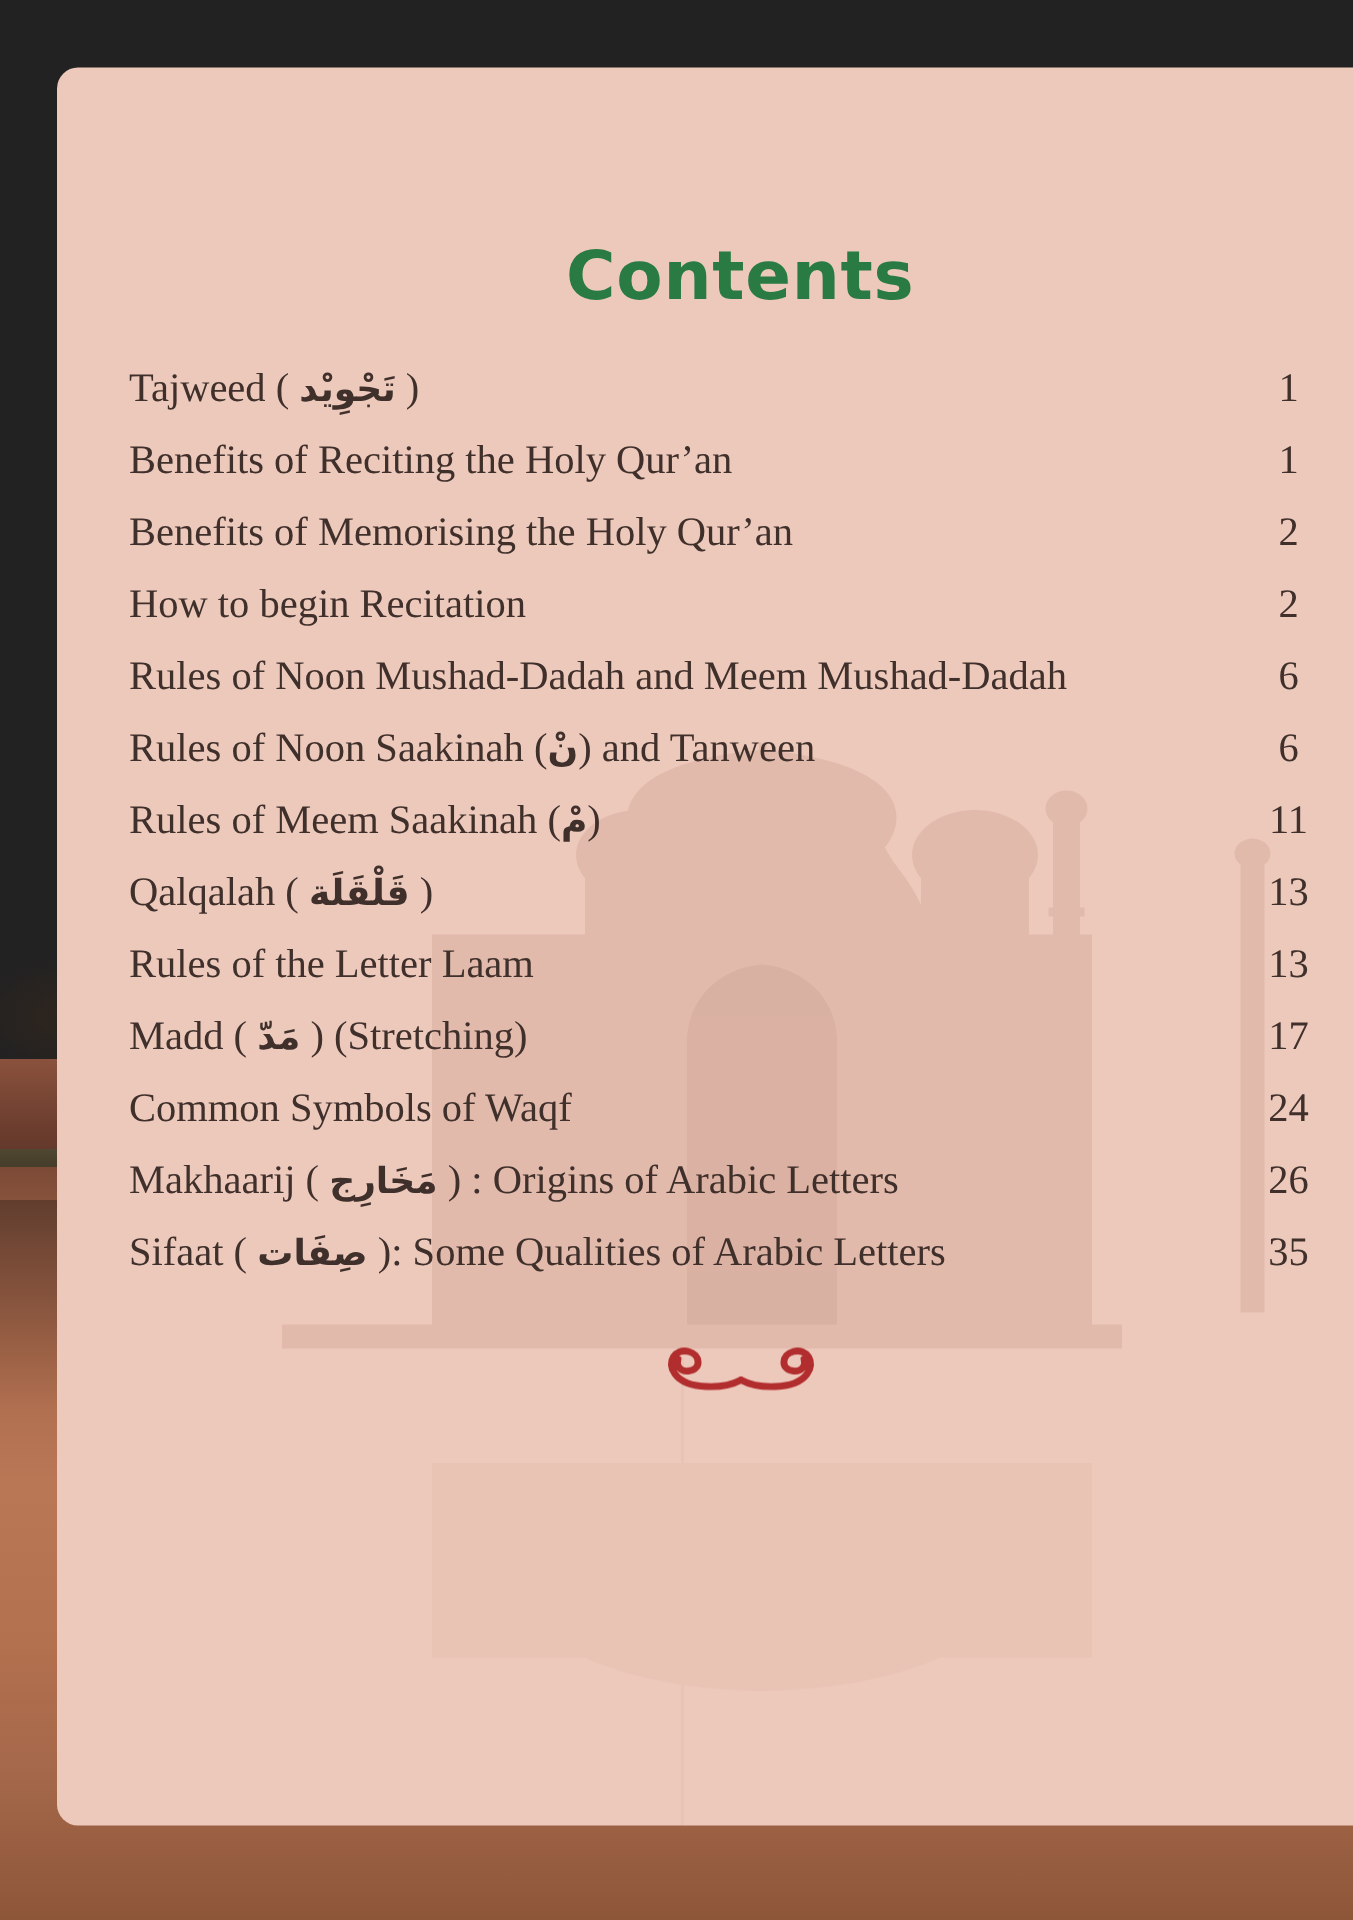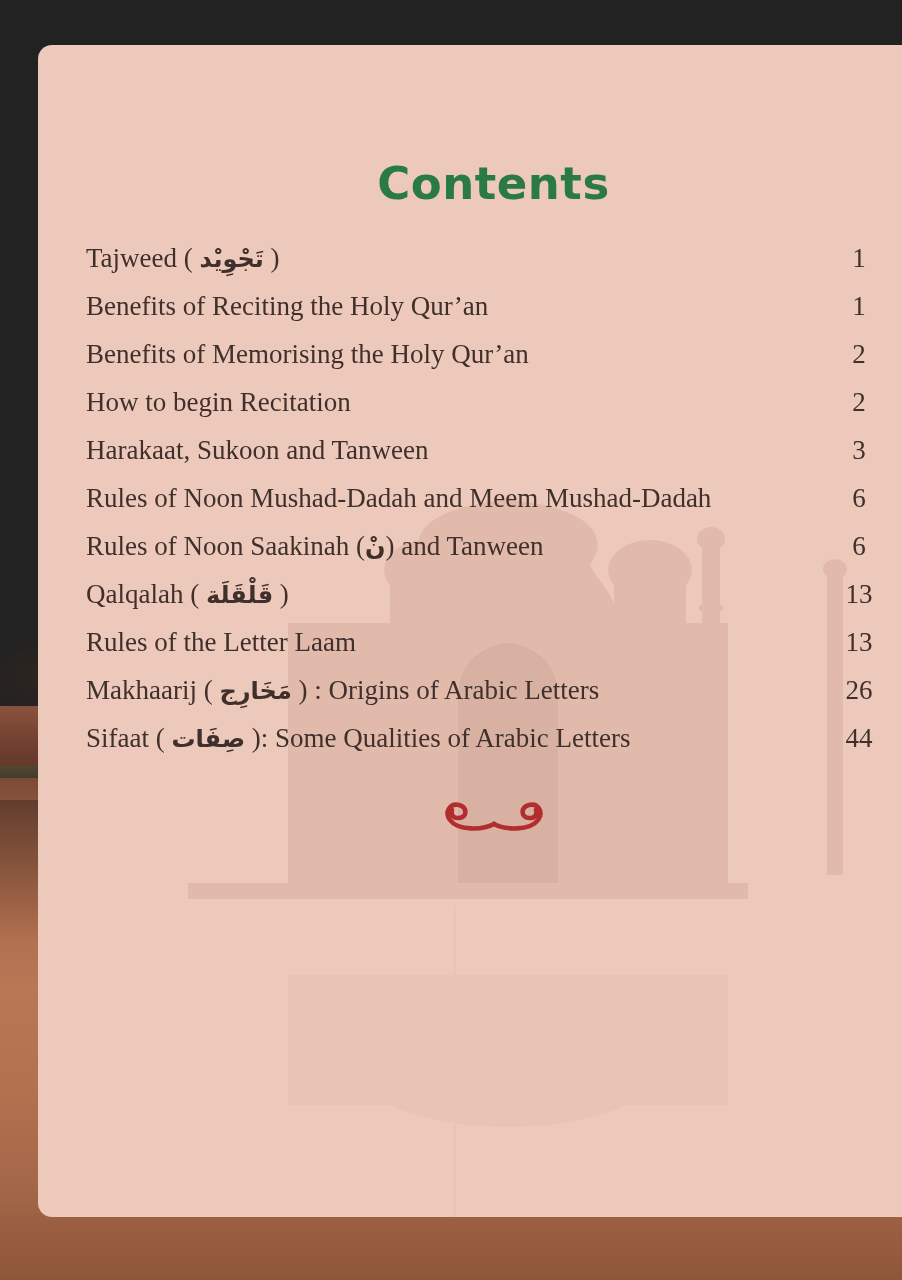--- a/index.html
+++ b/index.html
@@ -140,46 +140,54 @@
       </div>
       <div class="row">
         <span class="label"><span>Benefits of Memorising the Holy Qur’an</span><bdi dir="rtl" class="ar"></bdi><span></span></span>
         <span class="pagenum">2</span>
       </div>
       <div class="row">
         <span class="label"><span>How to begin Recitation</span><bdi dir="rtl" class="ar"></bdi><span></span></span>
         <span class="pagenum">2</span>
       </div>
       <div class="row">
-        <span class="label"><span>Harakaat, Sukoon and Tanween</span><bdi dir="rtl" class="ar"></bdi><span></span></span>
-        <span class="pagenum">3</span>
-      </div>
-      <div class="row">
         <span class="label"><span>Rules of Noon Mushad-Dadah and Meem Mushad-Dadah</span><bdi dir="rtl" class="ar"></bdi><span></span></span>
         <span class="pagenum">6</span>
       </div>
       <div class="row">
         <span class="label"><span>Rules of Noon Saakinah (</span><bdi dir="rtl" class="ar">نْ</bdi><span>) and Tanween</span></span>
         <span class="pagenum">6</span>
       </div>
       <div class="row">
+        <span class="label"><span>Rules of Meem Saakinah (</span><bdi dir="rtl" class="ar">مْ</bdi><span>)</span></span>
+        <span class="pagenum">11</span>
+      </div>
+      <div class="row">
         <span class="label"><span>Qalqalah ( </span><bdi dir="rtl" class="ar">قَلْقَلَة</bdi><span> )</span></span>
         <span class="pagenum">13</span>
       </div>
       <div class="row">
         <span class="label"><span>Rules of the Letter Laam</span><bdi dir="rtl" class="ar"></bdi><span></span></span>
         <span class="pagenum">13</span>
       </div>
       <div class="row">
+        <span class="label"><span>Madd ( </span><bdi dir="rtl" class="ar">مَدّ</bdi><span> ) (Stretching)</span></span>
+        <span class="pagenum">17</span>
+      </div>
+      <div class="row">
+        <span class="label"><span>Common Symbols of Waqf</span><bdi dir="rtl" class="ar"></bdi><span></span></span>
+        <span class="pagenum">24</span>
+      </div>
+      <div class="row">
         <span class="label"><span>Makhaarij ( </span><bdi dir="rtl" class="ar">مَخَارِج</bdi><span> ) : Origins of Arabic Letters</span></span>
         <span class="pagenum">26</span>
       </div>
       <div class="row">
         <span class="label"><span>Sifaat ( </span><bdi dir="rtl" class="ar">صِفَات</bdi><span> ): Some Qualities of Arabic Letters</span></span>
-        <span class="pagenum">44</span>
+        <span class="pagenum">35</span>
       </div>
 
     </div>
 
     <div class="ornament">
       <svg width="112" height="34" viewBox="0 0 112 34">
         <g stroke="#b22d2e" stroke-width="4.6" fill="none" stroke-linecap="round">
           <path d="M56,25 C45,31 20,32 12,21 C6,13 12,4 21,6 C29,8 30,18 21,19 C15.5,19.6 12.5,15.5 14,11"></path>
           <path d="M56,25 C67,31 92,32 100,21 C106,13 100,4 91,6 C83,8 82,18 91,19 C96.5,19.6 99.5,15.5 98,11"></path>
         </g>

